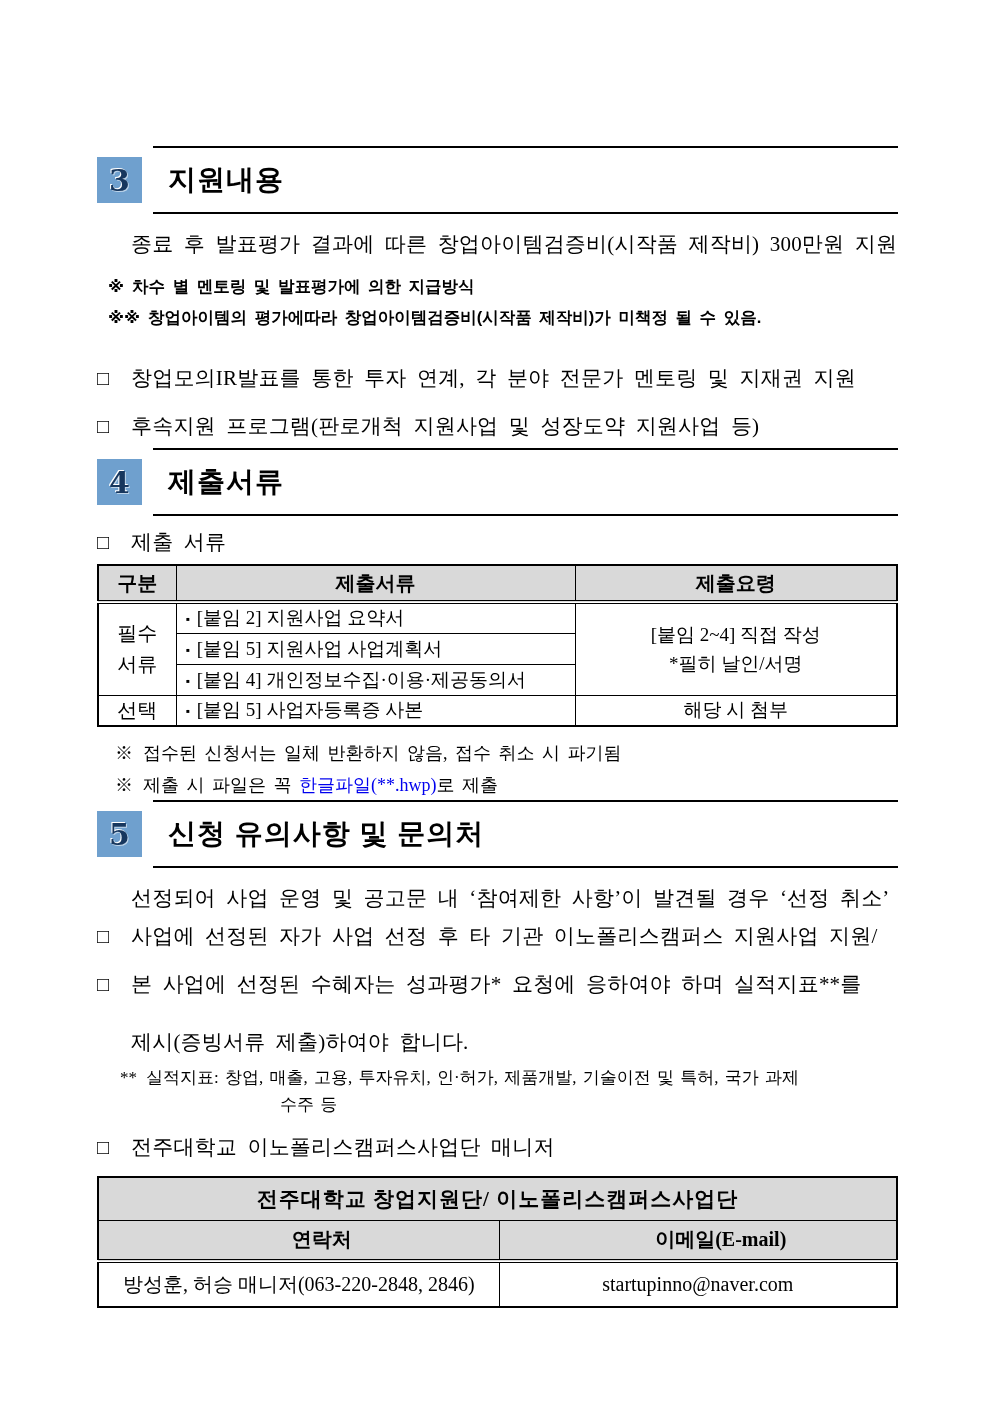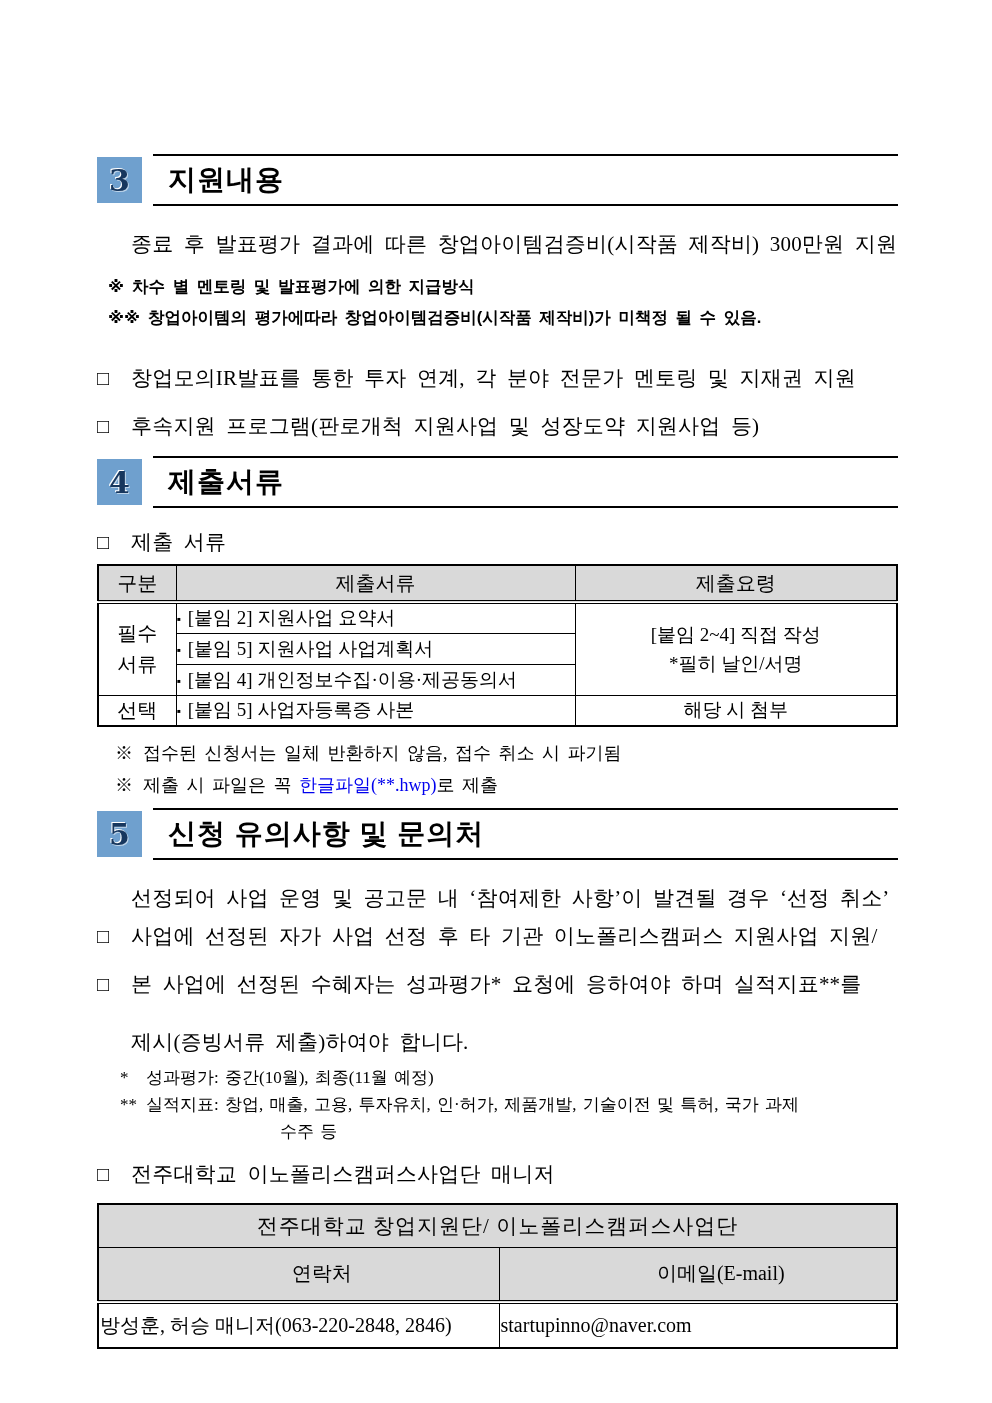--- a/index.html
+++ b/index.html
@@ -23,21 +23,21 @@
   .sec-header{display:flex;align-items:center;height:50px;}
   .badge{
     width:45px;height:46px;background:var(--badge-bg);
     color:var(--badge-number);
     font-family:"DejaVu Serif","Liberation Serif",serif;font-weight:bold;font-size:30px;
     display:flex;align-items:center;justify-content:center;
     text-shadow:-1px -1px 0 #ffffff, 1px 1px 0 rgba(255,255,255,.55);
     flex:0 0 auto;
   }
   .sec-rule{
-    flex:1;margin-left:11px;height:52px;
+    flex:1;margin-left:11px;height:68px;
     border-top:2px solid #000;border-bottom:2px solid #000;
     display:flex;align-items:center;padding-left:15px;
   }
   .sec-title{
     margin:0;font-family:"Liberation Sans","DejaVu Sans",sans-serif;
     font-weight:800;font-size:28px;letter-spacing:1px;
   }
 
   
   .para{font-size:21px;line-height:38px;word-spacing:5px;letter-spacing:0.2px;}
@@ -56,39 +56,39 @@
   .hwp-link{color:var(--link);}
 
   
   .subnotes{font-size:17px;line-height:27px;padding-left:23px;word-spacing:2px;}
   .subnotes .mark{display:inline-block;width:26px;}
   .subnotes .cont2{padding-left:160px;}
 
   table{border-collapse:collapse;width:801px;table-layout:fixed;}
   table, table th, table td{border:1px solid #000;}
   table{border:2px solid #000;}
-  th{font-weight:normal;}
+  th{font-weight:bold;}
 
   
   .t1 th{background:var(--table-header-bg);height:37px;font-size:20px;text-align:center;
          border-bottom:4px double #000;}
   .t1 .col-gubun{width:78px;} .t1 .col-doc{width:399px;} .t1 .col-how{width:322px;}
   .t1 td{font-size:19px;height:31px;}
   .t1 td.c{text-align:center;}
-  .t1 td.doc{padding-left:0;}
+  .t1 td.doc{padding-left:9px;}
   .t1 .bullet{font-size:12px;margin-right:7px;vertical-align:1px;}
   .t1 .stack span{display:block;text-align:center;line-height:29px;}
   .t1 td.label{font-size:20px;}
   .t1 td.label span{line-height:31px;}
 
   
   .t2 th{background:var(--table-header-bg);font-size:20px;text-align:center;}
   .t2 .title-row th{height:43px;font-size:21px;letter-spacing:1px;}
-  .t2 .head-row th{height:55px;border-bottom:4px double #000;padding-left:47px;}
-  .t2 td{height:46px;text-align:left;font-size:20px;}
+  .t2 .head-row th{height:41px;border-bottom:4px double #000;padding-left:47px;}
+  .t2 td{height:46px;text-align:center;font-size:20px;}
   .t2 .col-half{width:401px;}
 
   
   .m-p1{margin-top:16px;}
   .m-bnotes{margin-top:8px;}
   .m-p2{margin-top:26px;}
   .m-p3{margin-top:10px;}
   .m-sec4{margin-top:12px;}
   .m-intro{margin-top:20px;font-size:21px;line-height:30px;}
   .m-table1{margin-top:7px;}
@@ -223,23 +223,20 @@
 
     <div class="para m-s5p2">
       <span class="pline first">
         <span class="chk">□</span><span>본 사업에 선정된 수혜자는 성과평가* 요청에 응하여야 하며 실적지표**를</span>
       </span>
       <span class="pline cont">제시(증빙서류 제출)하여야 합니다.</span>
     </div>
 
     <div class="subnotes m-subnotes">
       <div class="nline">
-        <span class="mark">*</span><span>성과평가: 중간(10월), 최종(11월 예정)</span>
-      </div>
-      <div class="nline">
         <span class="mark">**</span><span>실적지표: 창업, 매출, 고용, 투자유치, 인·허가, 제품개발, 기술이전 및 특허, 국가 과제</span>
       </div>
       <div class="nline cont2">수주 등</div>
     </div>
 
     <div class="para m-s5p3">
       <span class="pline first">
         <span class="chk">□</span><span>전주대학교 이노폴리스캠퍼스사업단 매니저</span>
       </span>
     </div>

